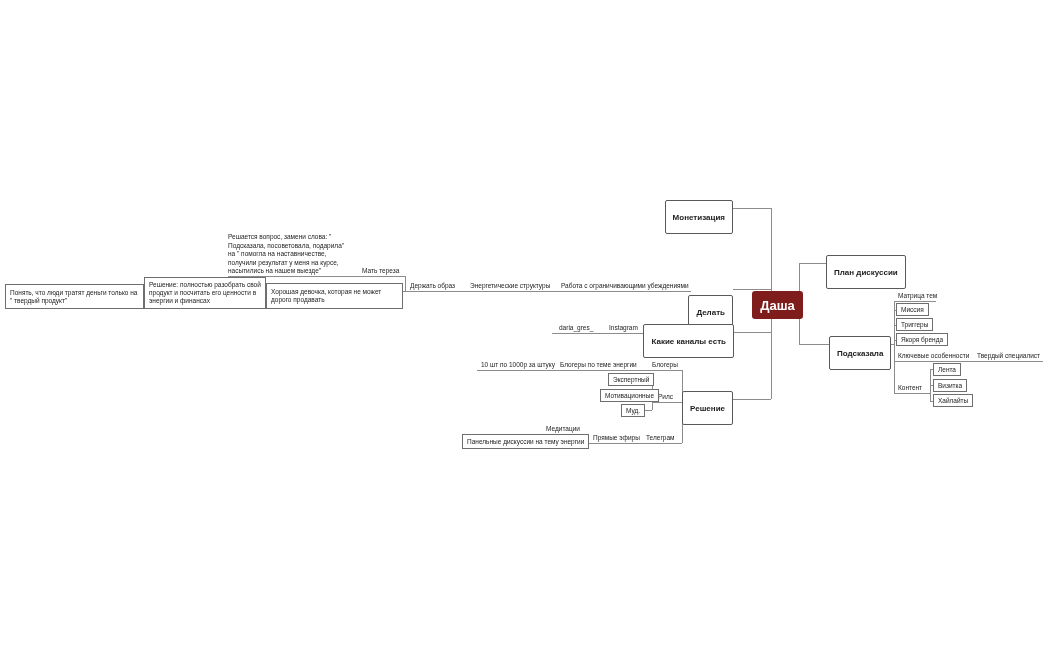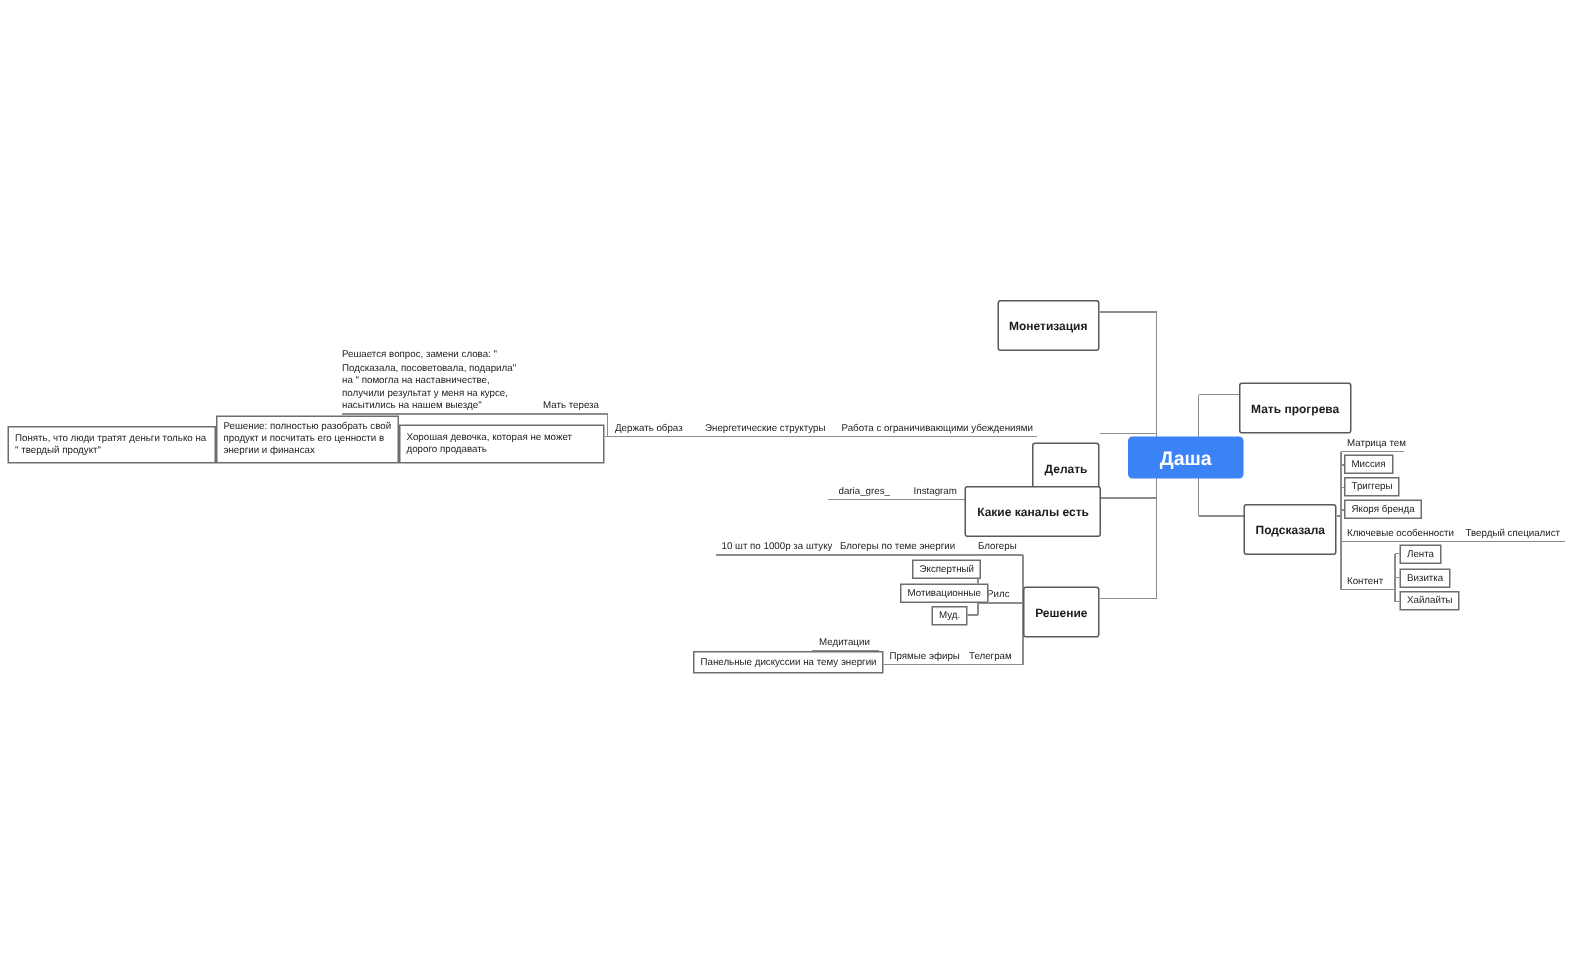--- a/index.html
+++ b/index.html
@@ -42,27 +42,27 @@
       M682 370 H477
       M682 402 H652 M652 380 V410 M652 380 H640 M652 396 H640 M652 410 H640
       M682 443 H586 M586 443 V434 M586 434 H541 M586 441 H576
       M891 344 H894 M894 301 V393
       M894 301 H936 M894 310 H897 M894 325 H897 M894 340 H897
       M894 361 H1043
       M894 393 H928 M928 393 H930 M930 369 V401 M930 369 H934 M930 385 H934 M930 401 H934
     "></path>
   </svg>
 
-  <div class="n central" style="left: 752px; top: 291px; width: 77px; height: 28px; background: #3b82f6; color: rgb(255, 255, 255);">Даша</div>
+  <div class="n central" style="left: 752px; top: 291px; width: 51px; height: 28px; background: #7f1d1d; color: rgb(255, 255, 255);">Даша</div>
 
   <div class="n main" style="right:317px;top:200px">Монетизация</div>
   <div class="n main" style="right:317px;top:295px">Делать</div>
   <div class="n main" style="right:316px;top:324px">Какие каналы есть</div>
   <div class="n main" style="right:317px;top:391px">Решение</div>
-  <div class="n main" style="left:826px;top:255px">Мать прогрева</div>
+  <div class="n main" style="left:826px;top:255px">План дискуссии</div>
   <div class="n main" style="left:829px;top:336px">Подсказала</div>
 
   <div class="n plain" style="left:561px;top:281px">Работа с ограничивающими убеждениями</div>
   <div class="n plain" style="left:470px;top:281px">Энергетические структуры</div>
   <div class="n plain" style="left:410px;top:281px">Держать образ</div>
   <div class="n plain" style="left:362px;top:266px">Мать тереза</div>
   <div class="n plain para" style="left:228px;top:233px;width:119px">Решается вопрос, замени слова: " Подсказала, посоветовала, подарила" на " помогла на наставничестве, получили результат у меня на курсе, насытились на нашем выезде"</div>
   <div class="n box wrap" style="left:266px;top:283px;width:137px;height:26px">Хорошая девочка, которая не может дорого продавать</div>
   <div class="n box wrap" style="left:144px;top:277px;width:122px;height:32px">Решение: полностью разобрать свой продукт и посчитать его ценности в энергии и финансах</div>
   <div class="n box wrap" style="left:5px;top:284px;width:139px;height:25px">Понять, что люди тратят деньги только на " твердый продукт"</div>

